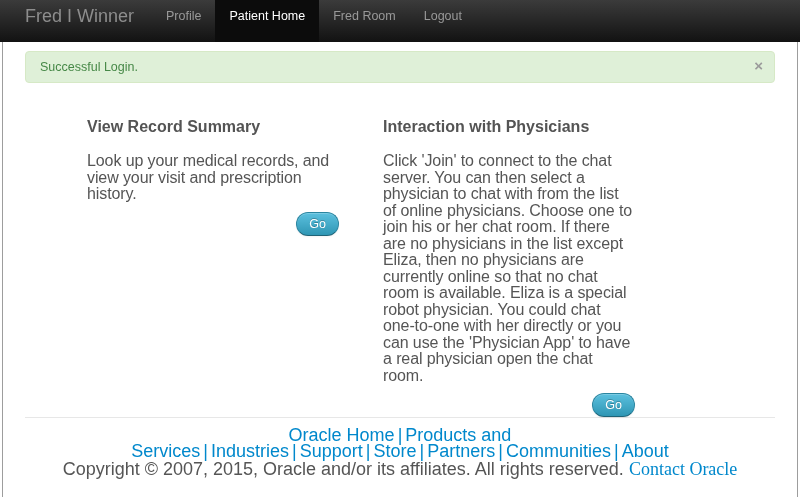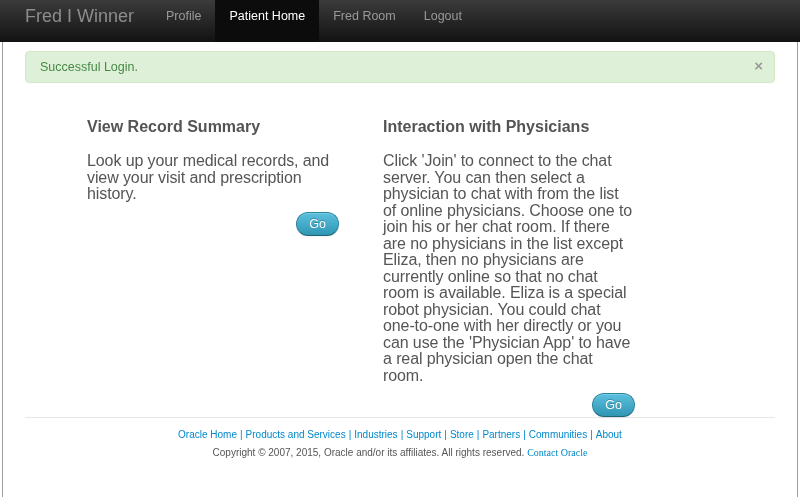--- a/index.html
+++ b/index.html
@@ -74,21 +74,21 @@
     text-shadow:0 -1px 0 rgba(0,0,0,0.25);
     padding:4px 12px;
     background:linear-gradient(to bottom, #5bc0de, #2f96b4);
     border:1px solid #2a85a0; border-bottom-color:#1f6377;
     border-radius:12px;
     box-shadow:inset 0 1px 0 rgba(255,255,255,.2), 0 1px 2px rgba(0,0,0,.05);
     cursor:pointer;
   }
 
   
-  footer { text-align:center; font-size:10px; }
+  footer { text-align:center; font-size:18px; }
   .footer-links { margin-top:9px; line-height:16px; }
   .footer-links a { color:#0088cc; text-decoration:none; cursor:pointer; }
   .sep { color:#0088cc; margin:0 3px; }
   .footer-copy { margin-top:2px; color:#555555; line-height:16px; }
   .footer-copy a { color:#0088cc; text-decoration:none; cursor:pointer;font-family:Liberation Serif, serif; }
 </style>
 </head>
 <body>
 
 <nav class="navbar">

